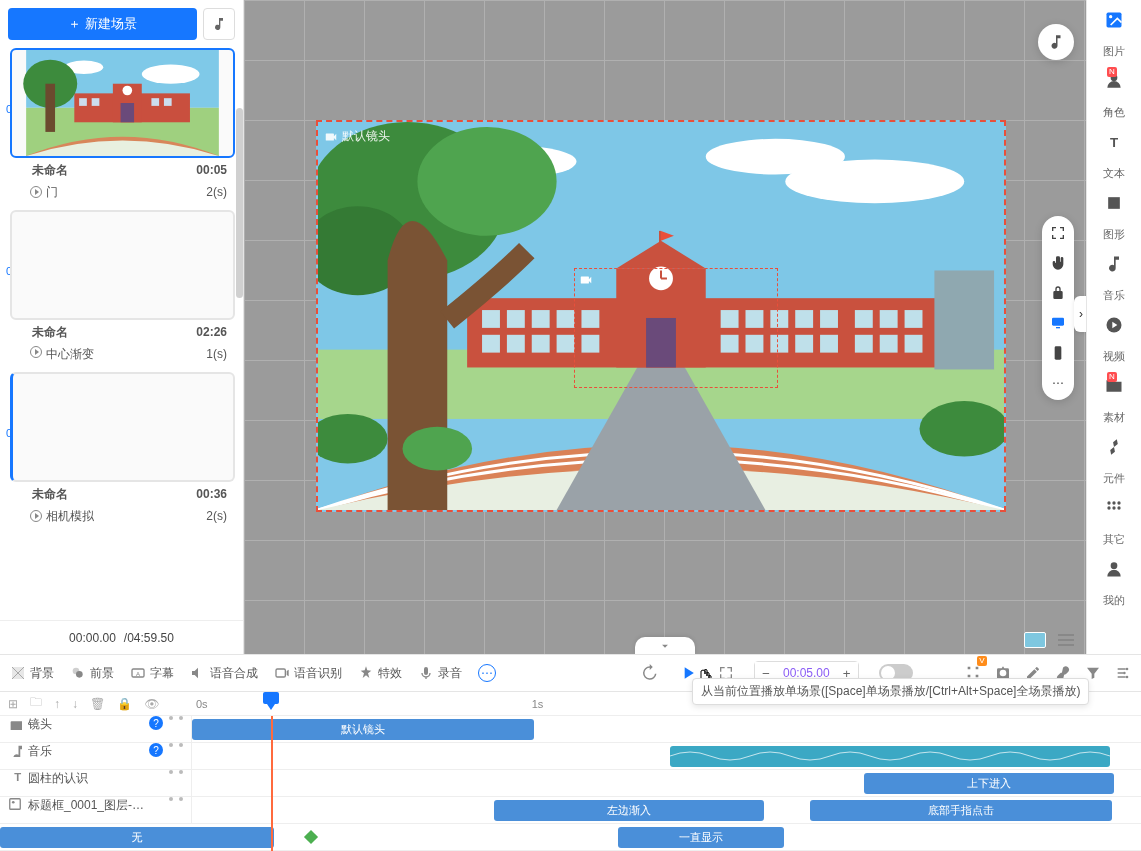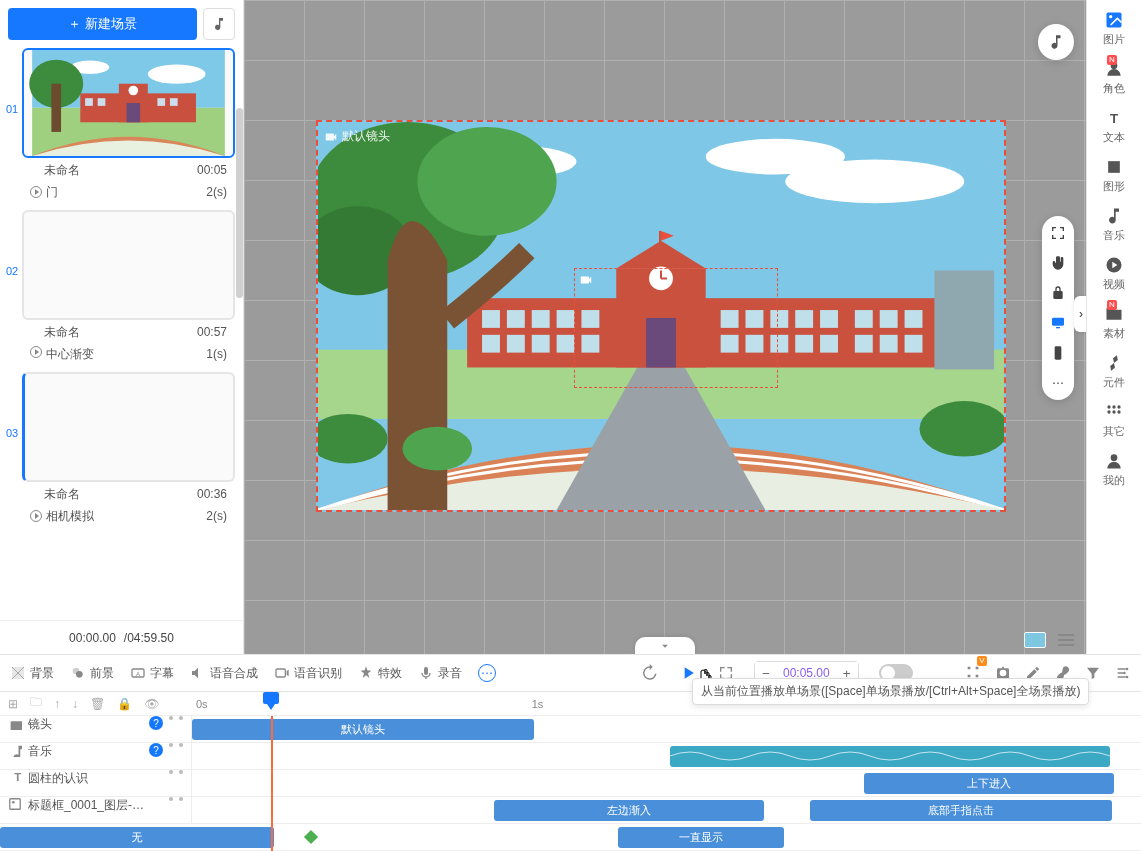--- a/index.html
+++ b/index.html
@@ -10,21 +10,21 @@
 
 
 .left-panel { width: 244px; border-right: 1px solid #e5e5e5; display: flex; flex-direction: column; background: #fff; }
 .left-top { padding: 8px; display: flex; gap: 6px; }
 .new-scene-btn { flex: 1; background: #1677ff; color: #fff; border: none; border-radius: 4px; height: 32px; font-size: 13px; display: flex; align-items: center; justify-content: center; gap: 4px; cursor: pointer; }
 .music-btn { width: 32px; height: 32px; border: 1px solid #ddd; border-radius: 4px; background: #fff; display: flex; align-items: center; justify-content: center; cursor: pointer; }
 
 .scene-list { flex: 1; overflow-y: auto; padding: 0 8px 8px 8px; position: relative; }
 .scene-item { margin-bottom: 8px; position: relative; }
 .scene-num { position: absolute; left: -2px; top: 55px; font-size: 11px; color: #1677ff; }
-.scene-thumb-wrap { margin-left: 14px; }
+.scene-thumb-wrap { margin-left: 2px; font-weight: bold; }
 .scene-thumb { height: 110px; border: 2px solid #e5e5e5; border-radius: 6px; background: #fafafa; overflow: hidden; position: relative; }
 .scene-item.active .scene-thumb { border-color: #1677ff; }
 .scene-meta { margin-left: 14px; height: 24px; display: flex; align-items: center; justify-content: space-between; padding: 0 8px; font-size: 12px; color: #555; }
 .scene-transition { margin-left: 14px; height: 20px; display: flex; align-items: center; justify-content: space-between; padding: 0 8px; font-size: 12px; color: #555; }
 .scene-transition .play-ico { width: 12px; height: 12px; border: 1px solid #888; border-radius: 50%; display: inline-flex; align-items: center; justify-content: center; margin-right: 4px; }
 .scene-transition .play-ico::before { content: ""; border-left: 4px solid #888; border-top: 3px solid transparent; border-bottom: 3px solid transparent; margin-left: 1px; }
 
 .time-footer { height: 34px; border-top: 1px solid #eee; display: flex; align-items: center; justify-content: center; gap: 8px; font-size: 12px; color: #444; }
 
 
@@ -43,21 +43,21 @@
 .canvas-bottom-tab { position: absolute; left: 50%; bottom: -1px; transform: translateX(-50%); width: 60px; height: 18px; background: #fff; border-radius: 10px 10px 0 0; display: flex; align-items: center; justify-content: center; box-shadow: 0 -1px 4px rgba(0,0,0,.1); }
 .mini-thumb { position: absolute; right: 40px; bottom: 6px; width: 22px; height: 16px; background: #7ec7e0; border: 1px solid #fff; border-radius: 2px; }
 .mini-menu { position: absolute; right: 12px; bottom: 6px; width: 16px; height: 16px; display: flex; flex-direction: column; justify-content: space-around; }
 .mini-menu span { height: 2px; background: #888; }
 
 
 .right-rail { width: 55px; border-left: 1px solid #e5e5e5; background: #fff; display: flex; flex-direction: column; align-items: center; padding-top: 4px; gap: 2px; }
 .rail-item { width: 100%; display: flex; flex-direction: column; align-items: center; padding: 6px 0; cursor: pointer; position: relative; }
 .rail-item .ri-ico { width: 20px; height: 20px; display: flex; align-items: center; justify-content: center; color: #555; }
 .rail-item.active .ri-ico { color: #1677ff; }
-.rail-item .ri-lbl { font-size: 11px; color: #666; margin-top: 2px; }
+.rail-item .ri-lbl { font-size: 11px; color: #666; margin-top: 14px; }
 .rail-item .badge { position: absolute; right: 8px; top: 2px; width: 10px; height: 10px; background: #ff4d4f; border-radius: 2px; font-size: 8px; color: #fff; line-height: 10px; text-align: center; }
 
 
 .sec-toolbar { height: 38px; border-top: 1px solid #e5e5e5; border-bottom: 1px solid #e5e5e5; display: flex; align-items: center; padding: 0 10px; gap: 16px; background: #fff; position: relative; }
 .sec-item { display: flex; align-items: center; gap: 4px; font-size: 12px; color: #555; cursor: pointer; }
 .sec-item svg { width: 16px; height: 16px; }
 .more-circle { width: 18px; height: 18px; border: 1px solid #1677ff; border-radius: 50%; display: flex; align-items: center; justify-content: center; color: #1677ff; }
 .sec-center { position: absolute; left: 640px; display: flex; align-items: center; gap: 20px; }
 .play-btn { color: #1677ff; cursor: pointer; }
 .time-box { display: flex; align-items: center; border: 1px solid #ddd; border-radius: 4px; height: 24px; }
@@ -157,21 +157,21 @@
             <span>2(s)</span>
           </div>
         </div>
 
         <div class="scene-item">
           <div class="scene-num">02</div>
           <div class="scene-thumb-wrap">
             <div class="scene-thumb"></div>
             <div class="scene-meta">
               <span>未命名</span>
-              <span>00:57</span>
+              <span>02:26</span>
             </div>
           </div>
           <div class="scene-transition">
             <span style="display:flex;align-items:flex-start">
                 <span class="play-ico"></span>
                 <span>中心渐变</span>
               </span>
             <span>1(s)</span>
           </div>
         </div>

